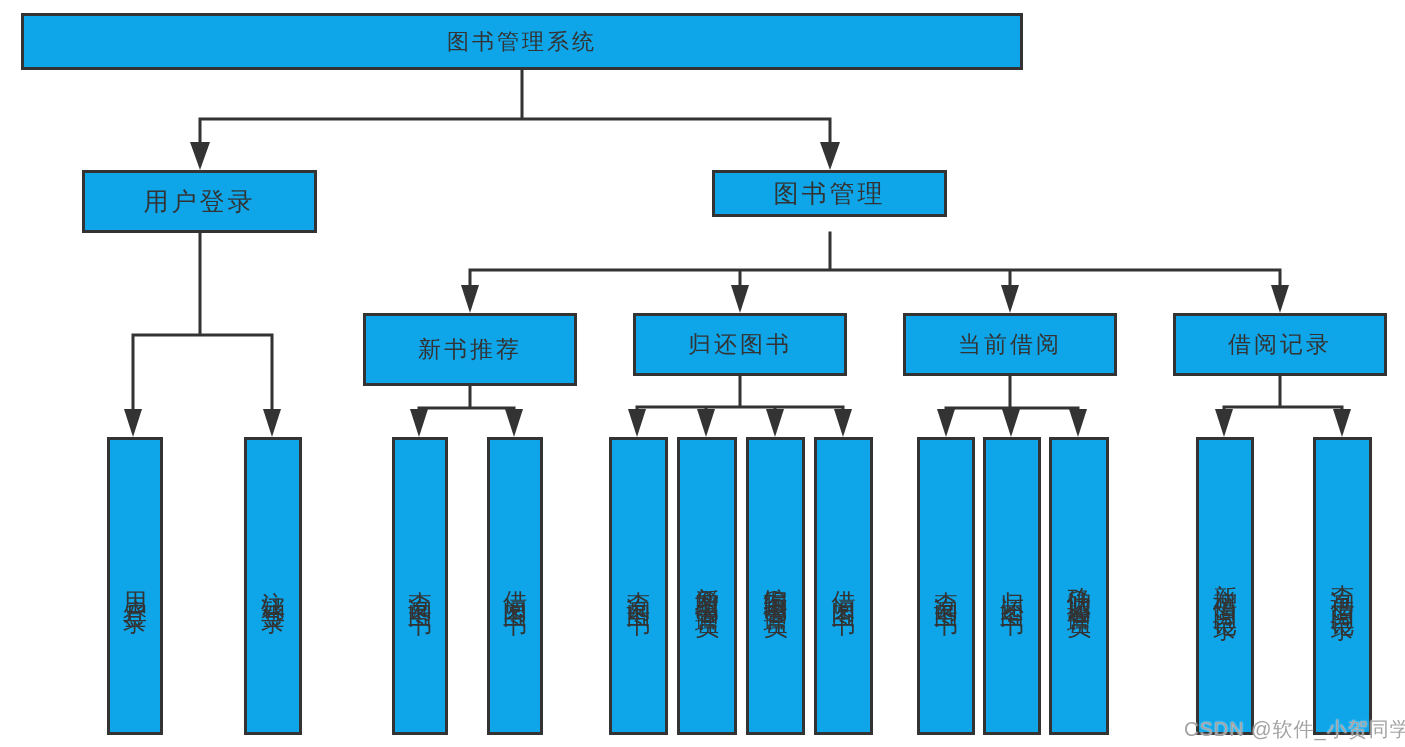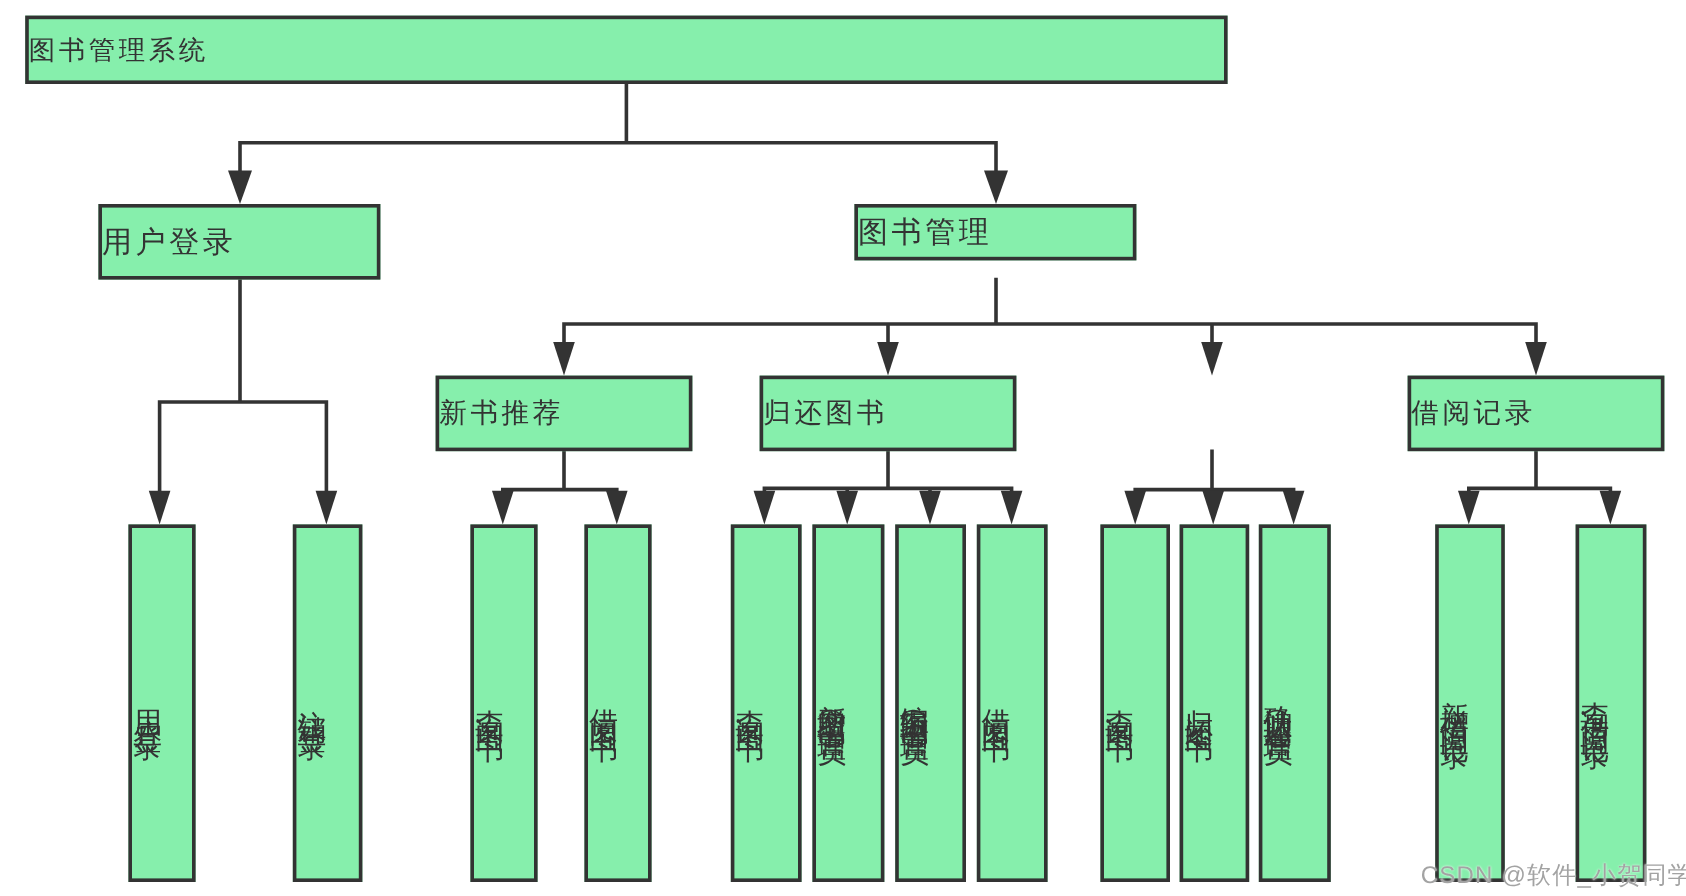--- a/index.html
+++ b/index.html
@@ -2,22 +2,22 @@
 <html><head>
 <meta charset="utf-8">
 <style>
   html,body{margin:0;padding:0;background:#ffffff;}
   .canvas{
     position:relative;width:1405px;height:747px;background:#ffffff;
     font-family:"Liberation Sans","DejaVu Sans",sans-serif;color:#333333;overflow:hidden;
   }
   svg.connectors{position:absolute;left:0;top:0;z-index:1;}
   .node{
-    position:absolute;background:#86efac;border:3px solid #333333;
-    box-sizing:border-box;display:flex;align-items:center;justify-content:flex-start;
+    position:absolute;background:#0ea5e9;border:3px solid #333333;
+    box-sizing:border-box;display:flex;align-items:center;justify-content:center;
     z-index:2;
   }
   .node.h span{font-size:23px;letter-spacing:3px;white-space:nowrap;}
   .node.root span{font-size:22px;}
   .node.lvl2 span{font-size:25px;}
   .node.v span{
     writing-mode:vertical-rl;text-orientation:mixed;
     font-size:24px;letter-spacing:7px;line-height:1;white-space:nowrap;
   }
   .node.v.long span{letter-spacing:4px;}
@@ -75,25 +75,28 @@
     <span>图书管理系统</span>
   </div>
 
   <div class="node h lvl2" style="left:82px;top:170px;width:235px;height:63px">
     <span>用户登录</span>
   </div>
   <div class="node h lvl2" style="left:712px;top:170px;width:235px;height:47px">
     <span>图书管理</span>
   </div>
 
-  <div class="node h" style="left:363px;top:313px;width:214px;height:63px">
+  <div class="node h" style="left:363px;top:313px;width:214px;height:73px">
     <span>新书推荐</span>
   </div>
   <div class="node h" style="left:633px;top:313px;width:214px;height:63px">
     <span>归还图书</span>
+  </div>
+  <div class="node h" style="left:903px;top:313px;width:214px;height:63px">
+    <span>当前借阅</span>
   </div>
   <div class="node h" style="left:1173px;top:313px;width:214px;height:63px">
     <span>借阅记录</span>
   </div>
 
   <div class="node v" style="left:107px;top:437px;width:56px;height:298px">
     <span>用户登录</span>
   </div>
   <div class="node v" style="left:244px;top:437px;width:58px;height:298px">
     <span>注销登录</span>

